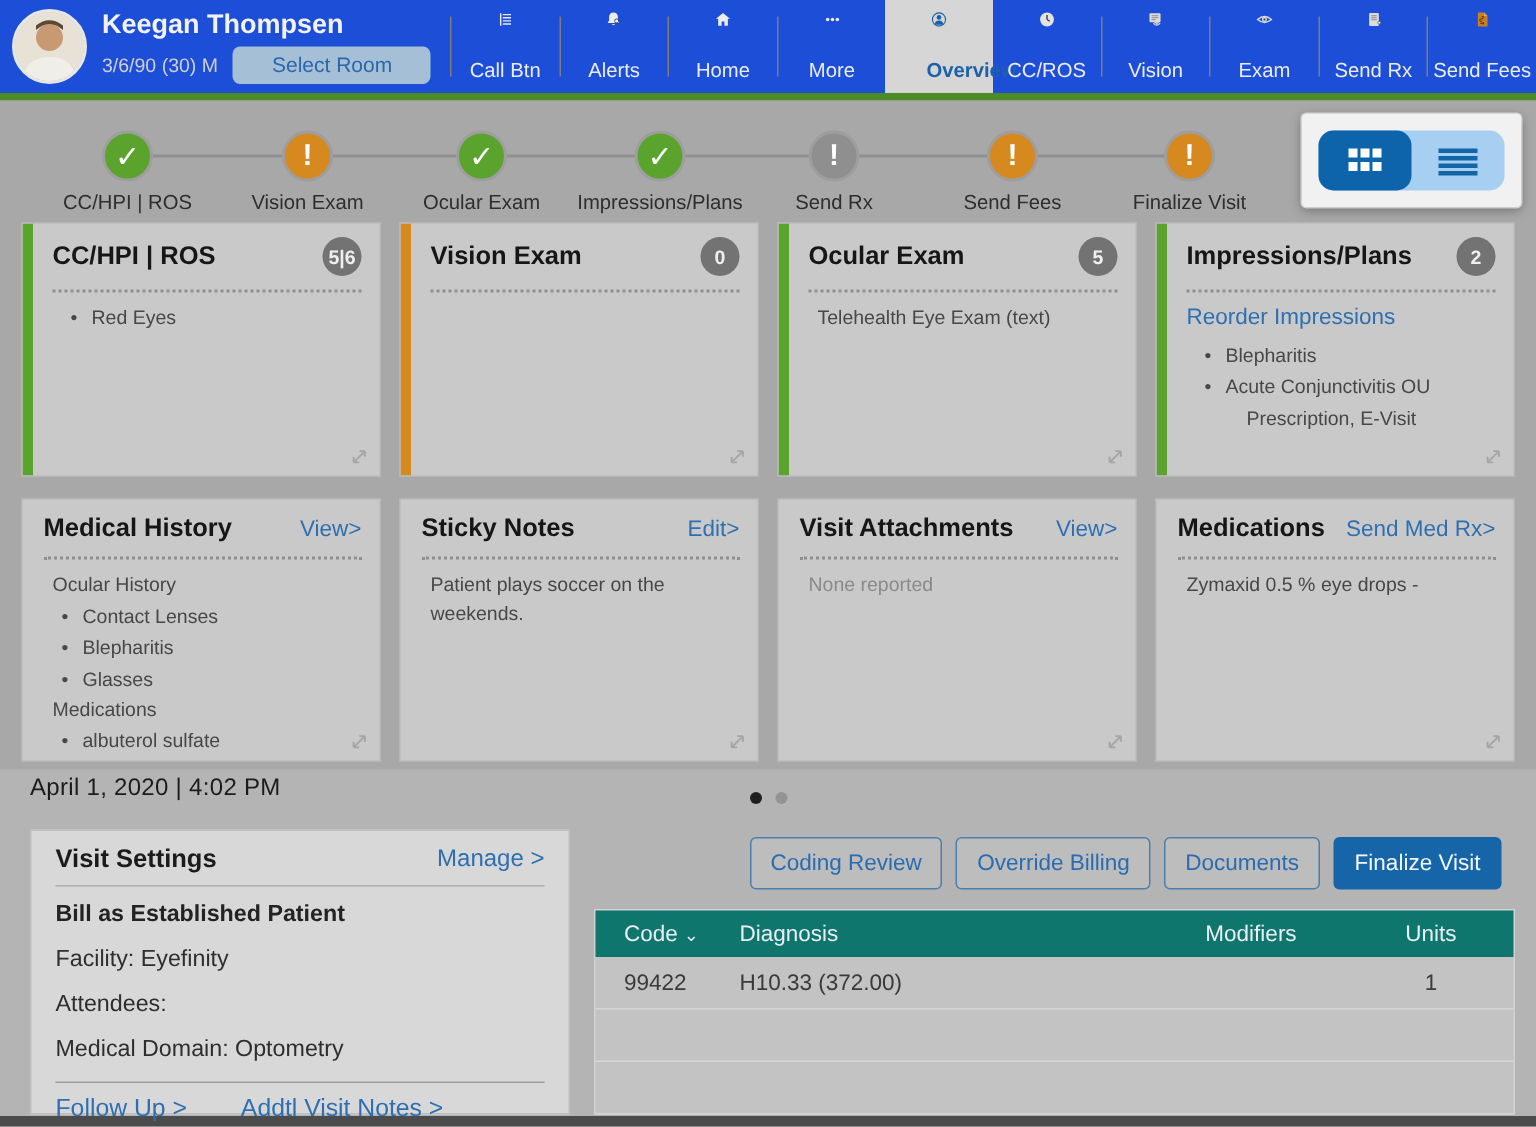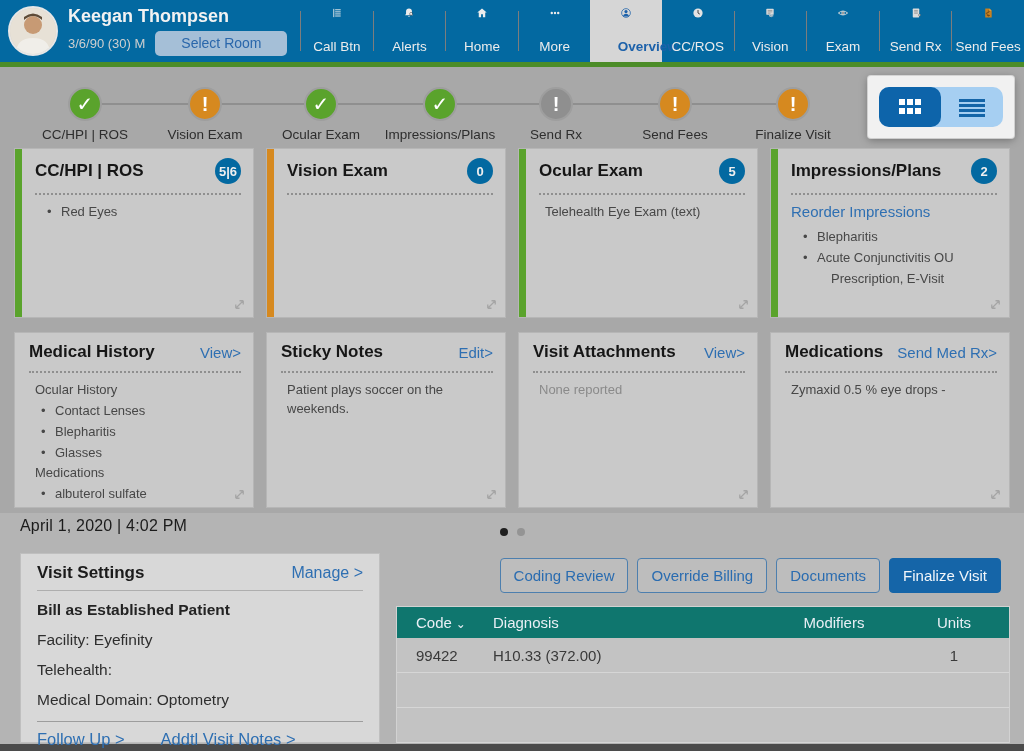--- a/index.html
+++ b/index.html
@@ -2,21 +2,21 @@
 <html><head>
 <meta charset="utf-8">
 <style>
   html,body{margin:0;padding:0;}
   body{
     width:1024px;height:751px;overflow:hidden;position:relative;
     font-family:"Liberation Sans","DejaVu Sans",sans-serif;
     background:#a8a8a8;-webkit-font-smoothing:antialiased;
   }
   
-  .topbar{height:62px;background:#0369a1;display:flex;align-items:stretch;color:#ececec;}
+  .topbar{height:62px;background:#1d4ed8;display:flex;align-items:stretch;color:#ececec;}
   .patient{display:flex;align-items:center;padding-left:8px;width:292px;flex:none;}
   .avatar{width:46px;height:46px;border-radius:50%;border:2px solid #e6e6e6;overflow:hidden;background:#d8d2c6;flex:none;}
   .pt-info{margin-left:10px;display:flex;flex-direction:column;justify-content:center;gap:4px;min-width:0;}
   .pt-name{font-size:18px;font-weight:700;color:#f2f2f2;white-space:nowrap;}
   .pt-row{display:flex;align-items:center;gap:10px;}
   .pt-meta{font-size:13px;color:#cfcfcf;white-space:nowrap;}
   .select-room{background:#a5bfd7;color:#2a67ab;font-size:14px;border:none;border-radius:5px;
     padding:4px 26px;line-height:1.2;white-space:nowrap;}
   .tb-div{width:1px;background:#7d7d7d;margin:11px 0;flex:none;}
   .nav{display:flex;flex:1;align-items:stretch;}
@@ -49,21 +49,21 @@
   .cards{display:grid;grid-template-columns:repeat(4,1fr);gap:12px;margin:0 14px;}
   .row1{margin-top:3px;}
   .row2{margin-top:14px;}
   .card{position:relative;background:#c9c9c9;border:1px solid #b6b6b6;box-sizing:border-box;
     padding:9px 12px 6px 14px;overflow:hidden;}
   .row1 .card{height:170px;padding-left:20px;}
   .row2 .card{height:176px;}
   .accent{position:absolute;left:0;top:0;bottom:0;width:7px;}
   .card-head{display:flex;align-items:center;justify-content:space-between;}
   .card-title{font-size:17px;font-weight:700;color:#161616;white-space:nowrap;}
-  .badge{width:26px;height:26px;border-radius:50%;background:#0369a1;color:#efefef;
+  .badge{width:26px;height:26px;border-radius:50%;background:#737373;color:#efefef;
     font-size:13px;font-weight:700;display:flex;align-items:center;justify-content:center;flex:none;}
   .card-action{font-size:15px;color:#2e6fb2;white-space:nowrap;font-weight:500;}
   .dotted{border-top:2px dotted #8f8f8f;margin:9px 0 8px;}
   .card-body{font-size:13px;color:#474747;line-height:1.45;}
   .blist{margin:2px 0 0;padding:0;list-style:none;}
   .blist li{padding-left:26px;position:relative;margin-bottom:2px;}
   .blist li::before{content:"•";position:absolute;left:12px;}
   .sub-line{padding-left:40px;}
   .plain{padding-left:6px;}
   .muted{color:#8a8a8a;}
@@ -437,21 +437,21 @@
   </div>
 
   <div class="vs-card">
     <div class="vs-head">
       <span class="vs-title">Visit Settings</span>
       <span class="vs-link">Manage &gt;</span>
     </div>
     <hr class="vs-hr">
     <div class="vs-line strong">Bill as Established Patient</div>
     <div class="vs-line">Facility: Eyefinity</div>
-    <div class="vs-line">Telehealth:</div>
+    <div class="vs-line">Attendees:</div>
     <div class="vs-line">Medical Domain: Optometry</div>
     <hr class="vs-hr2">
     <div class="vs-foot">
       <span class="vs-link">Follow Up &gt;</span>
       <span class="vs-link">Addtl Visit Notes &gt;</span>
     </div>
   </div>
 
   <div class="bill-btns">
     <button class="obtn">Coding Review</button>

